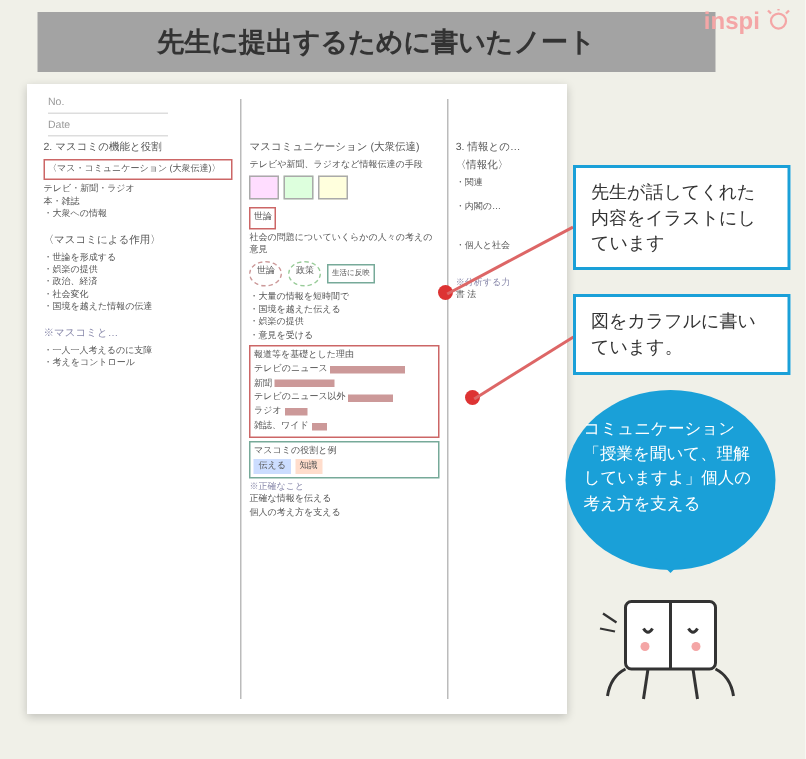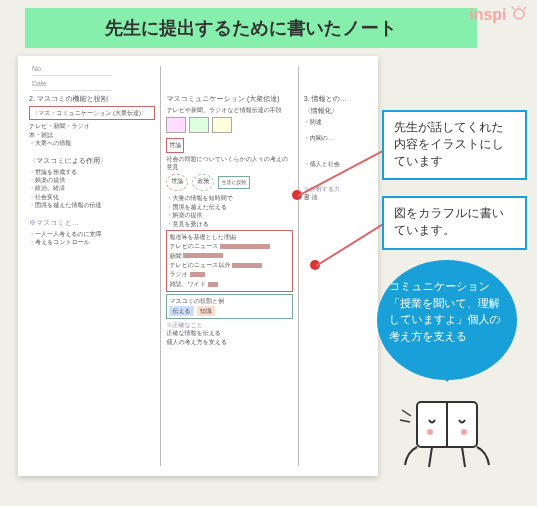--- a/index.html
+++ b/index.html
@@ -5,21 +5,21 @@
   * { box-sizing: border-box; margin: 0; padding: 0; }
   body {
     width: 537px;
     height: 506px;
     background: #f0f0e8;
     font-family: sans-serif;
     position: relative;
     overflow: hidden;
   }
   .title-bar {
-    background: #86efac;
+    background: #a3a3a3;
     margin: 8px 60px 10px 25px;
     padding: 8px 12px;
     text-align: center;
     font-weight: bold;
     font-size: 18px;
     color: #333;
   }
   .inspi {
     position: absolute;
     top: 6px;
@@ -72,21 +72,20 @@
   .callout1, .callout2 {
     position: absolute;
     right: 10px;
     border: 2px solid #1aa0d8;
     background: #fff;
     padding: 8px 10px;
     font-size: 12px;
     color: #333;
     width: 145px;
     line-height: 1.4;
-    font-family: Liberation Mono, monospace;
   }
   .callout1 { top: 110px; }
   .callout2 { top: 196px; }
   .bubble {
     position: absolute;
     right: 20px;
     top: 260px;
     width: 140px;
     height: 120px;
     background: #1aa0d8;

